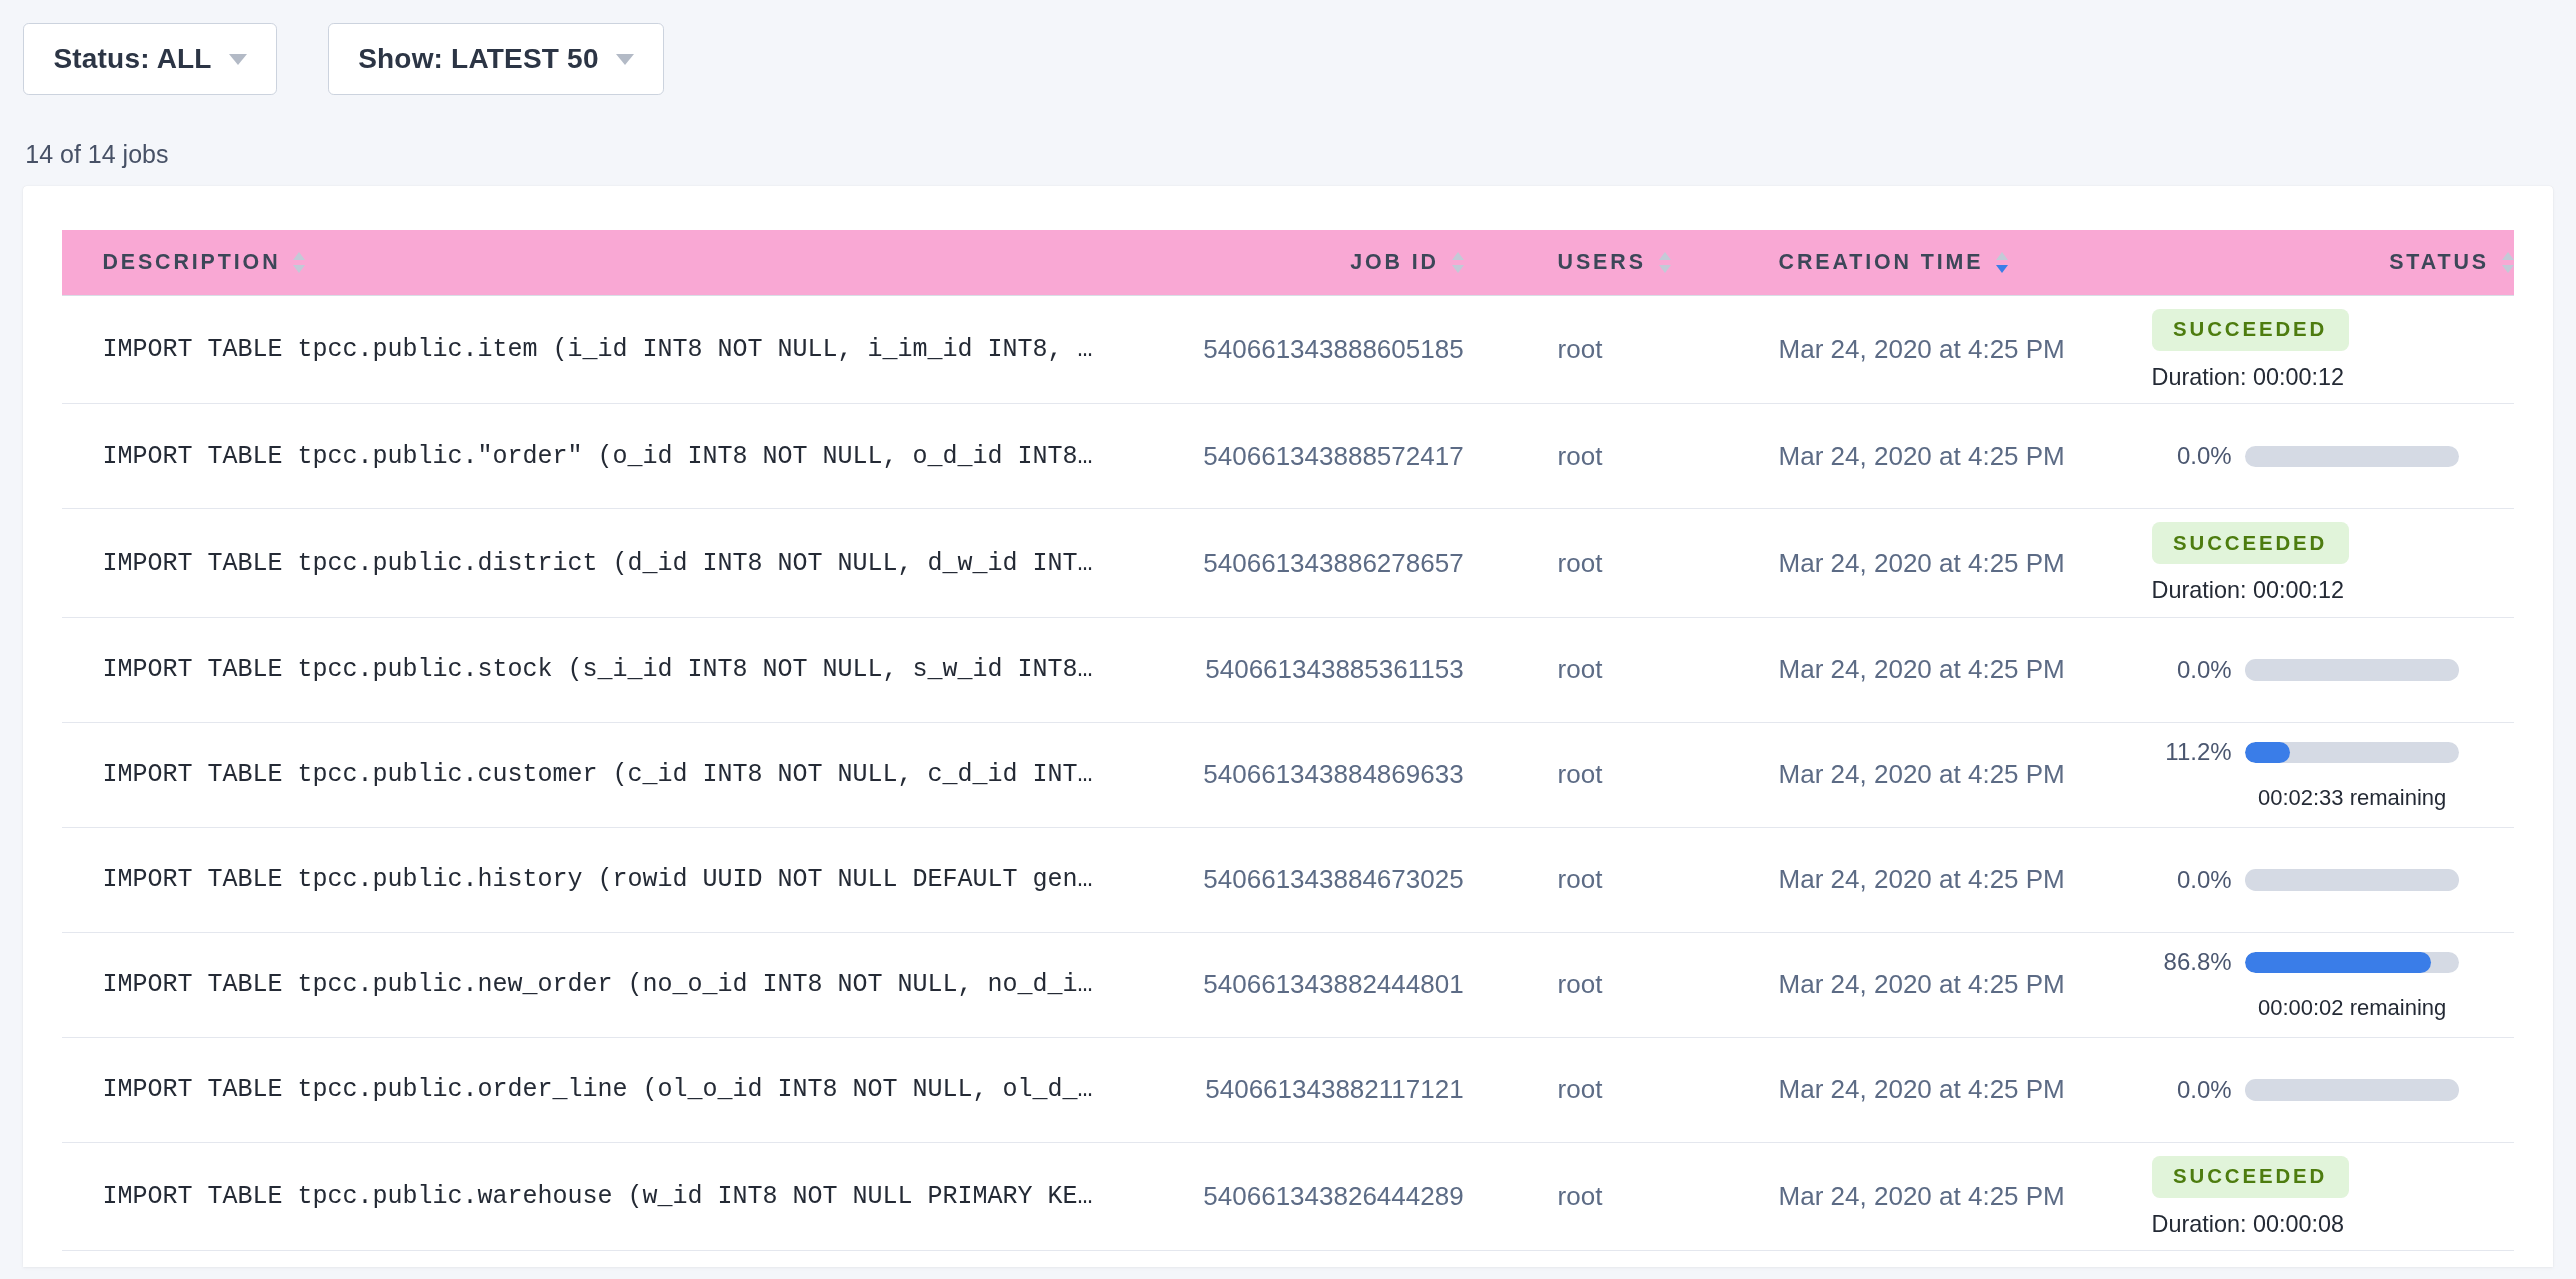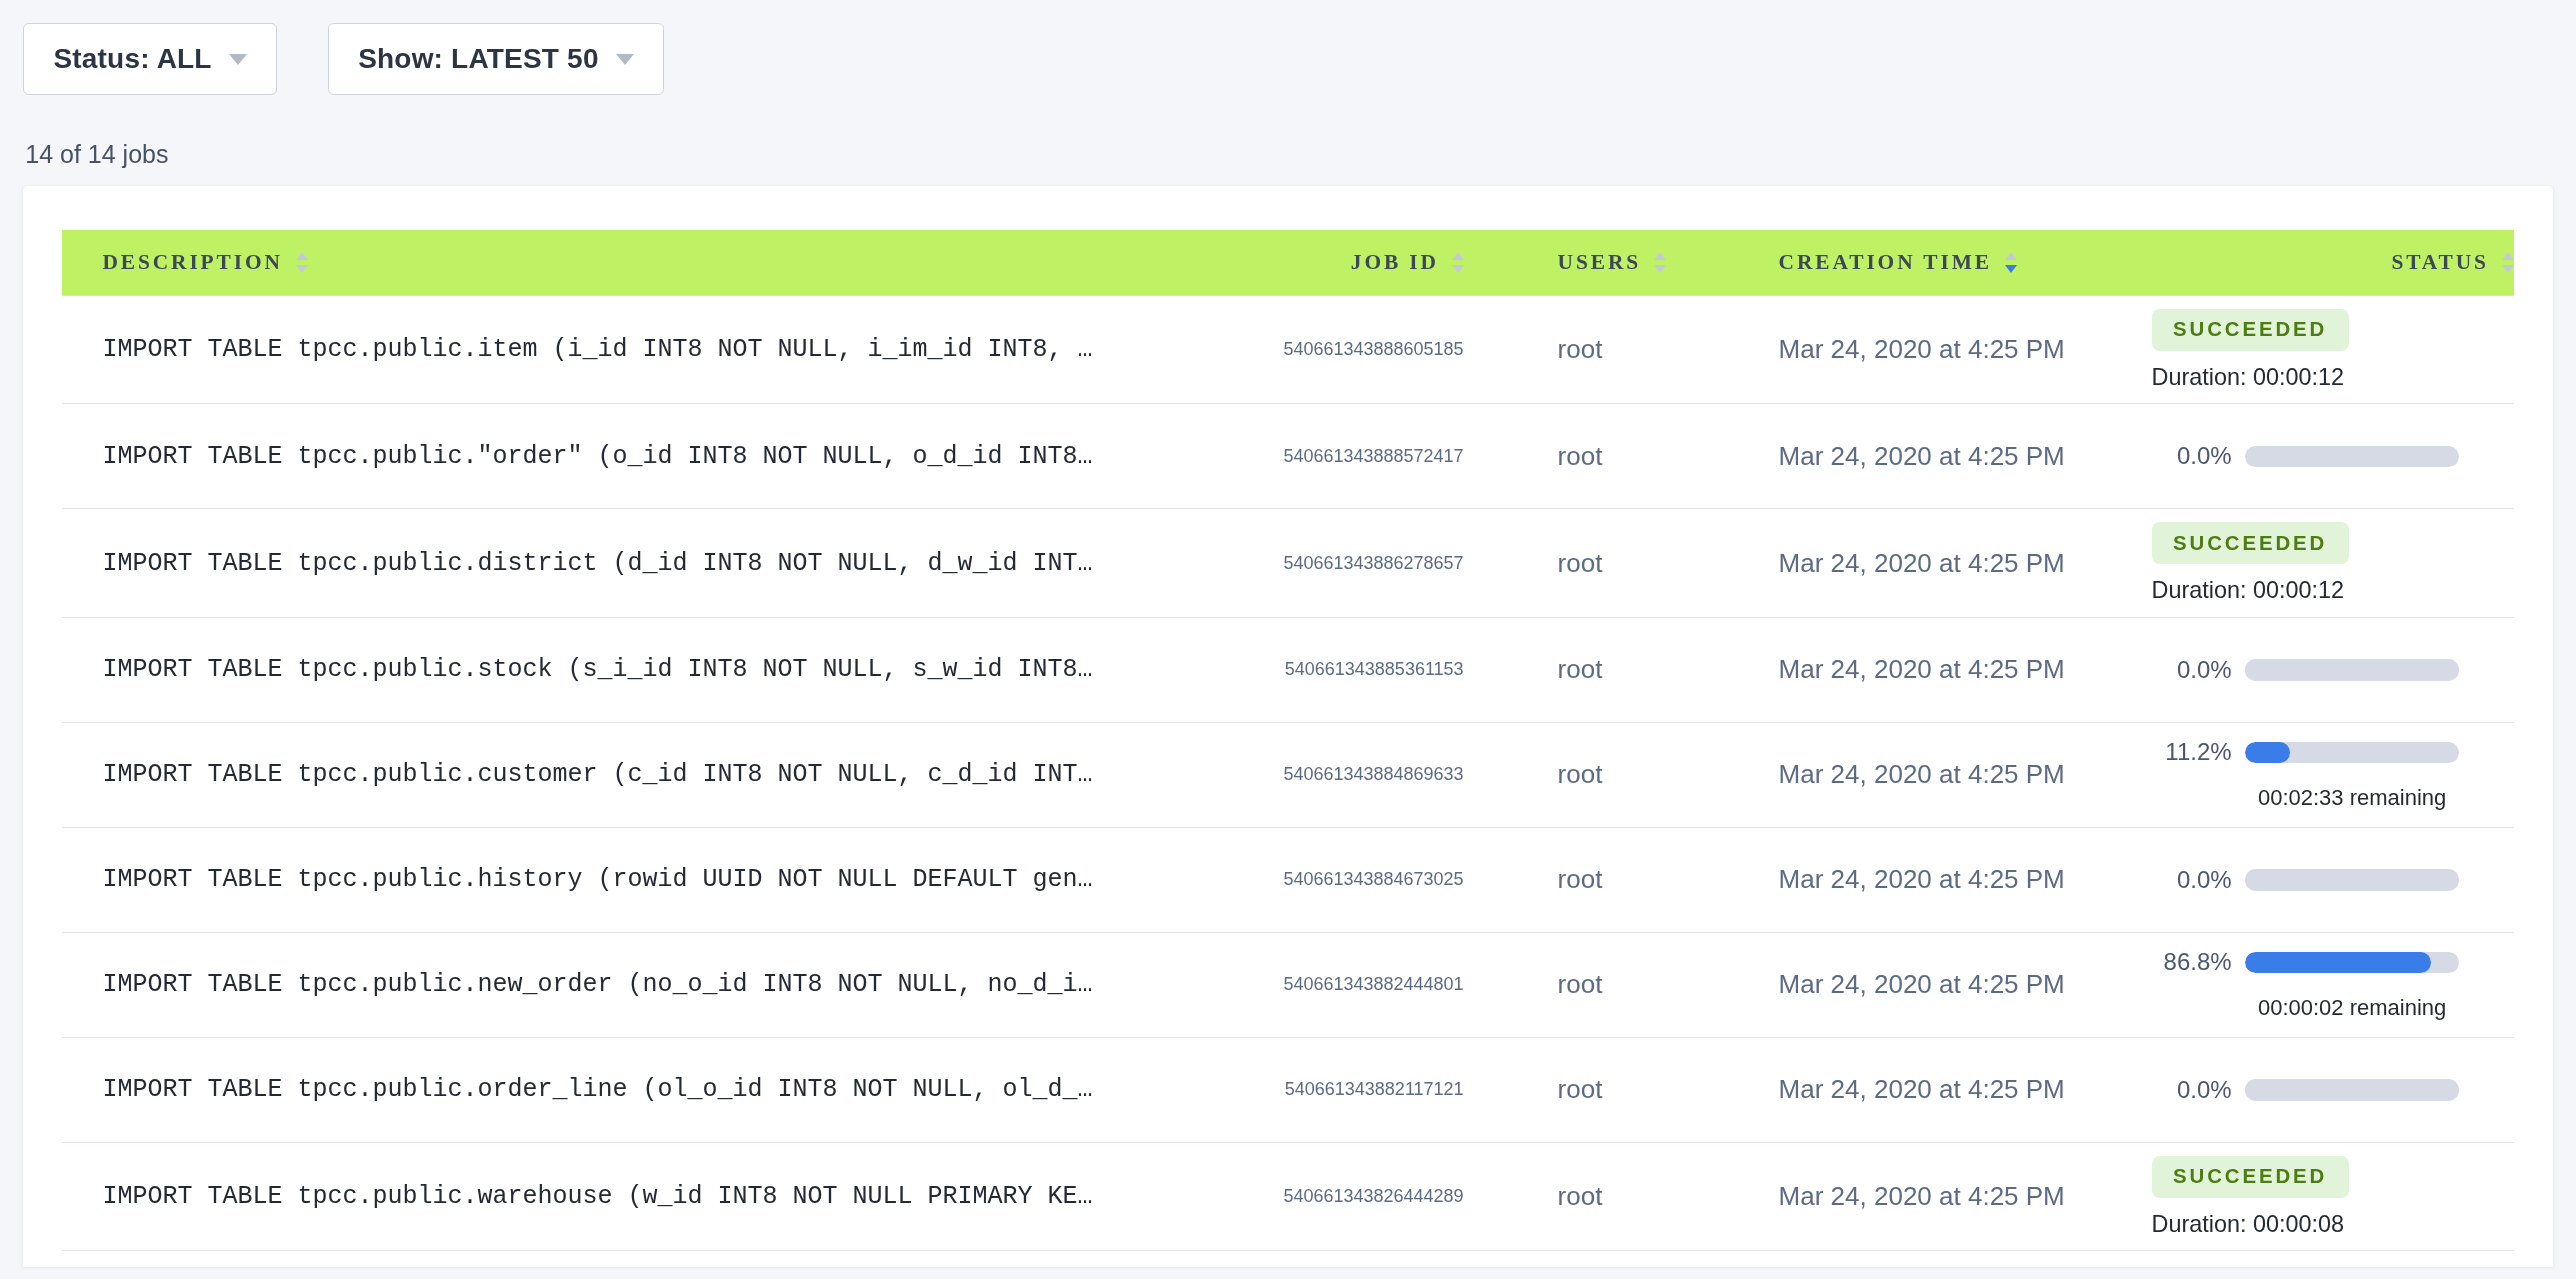--- a/index.html
+++ b/index.html
@@ -42,23 +42,22 @@
   .card {
     background:#ffffff;
     padding:44px 39px 0 39px;
     box-shadow:0 0 1px rgba(0,0,0,.12), 0 1px 3.9px rgba(0,0,0,.05);
     border-radius:3.9px 3.9px 0 0;
     height:1081px;
   }
   .thead {
     display:flex; align-items:center;
     height:66px;
-    background:#bef264;
+    background:#f9a8d4;
     border-bottom:1.9px solid #d9dee6;
-    font-family:Liberation Serif, serif;
   }
   .th {
     display:flex; align-items:center;
     font-size:21.4px; font-weight:bold; letter-spacing:2.9px;
     color:#3c4758; cursor:pointer;
   }
   .sort { display:inline-flex; flex-direction:column; margin-left:12.7px; }
   .tri-up {
     width:0; height:0;
     border-left:6.8px solid transparent; border-right:6.8px solid transparent;
@@ -82,21 +81,21 @@
     display:flex; align-items:center;
     min-height:105px;
     border-bottom:1px solid #e4e7ee;
     padding:12.7px 0;
   }
   .desc-text {
     font-family:"Liberation Mono", monospace;
     font-size:25px; color:#242a35; white-space:nowrap; overflow:hidden;
   }
   .slate { font-size:26px; color:#5c6b85; }
-  .jobid-link { font-size:18px; color:#5c6b85; text-decoration:none; cursor:pointer; }
+  .jobid-link { font-size:26px; color:#5c6b85; text-decoration:none; cursor:pointer; }
 
   
   .badge {
     display:inline-block;
     background:#e1f4da; color:#4d7c0f;
     font-size:20.4px; font-weight:bold; letter-spacing:2.9px;
     padding:9.7px 21.4px; border-radius:7.8px;
   }
   .duration { font-size:23.4px; color:#242a35; margin-top:12.7px; }
   .progress-line { display:flex; align-items:center; }

